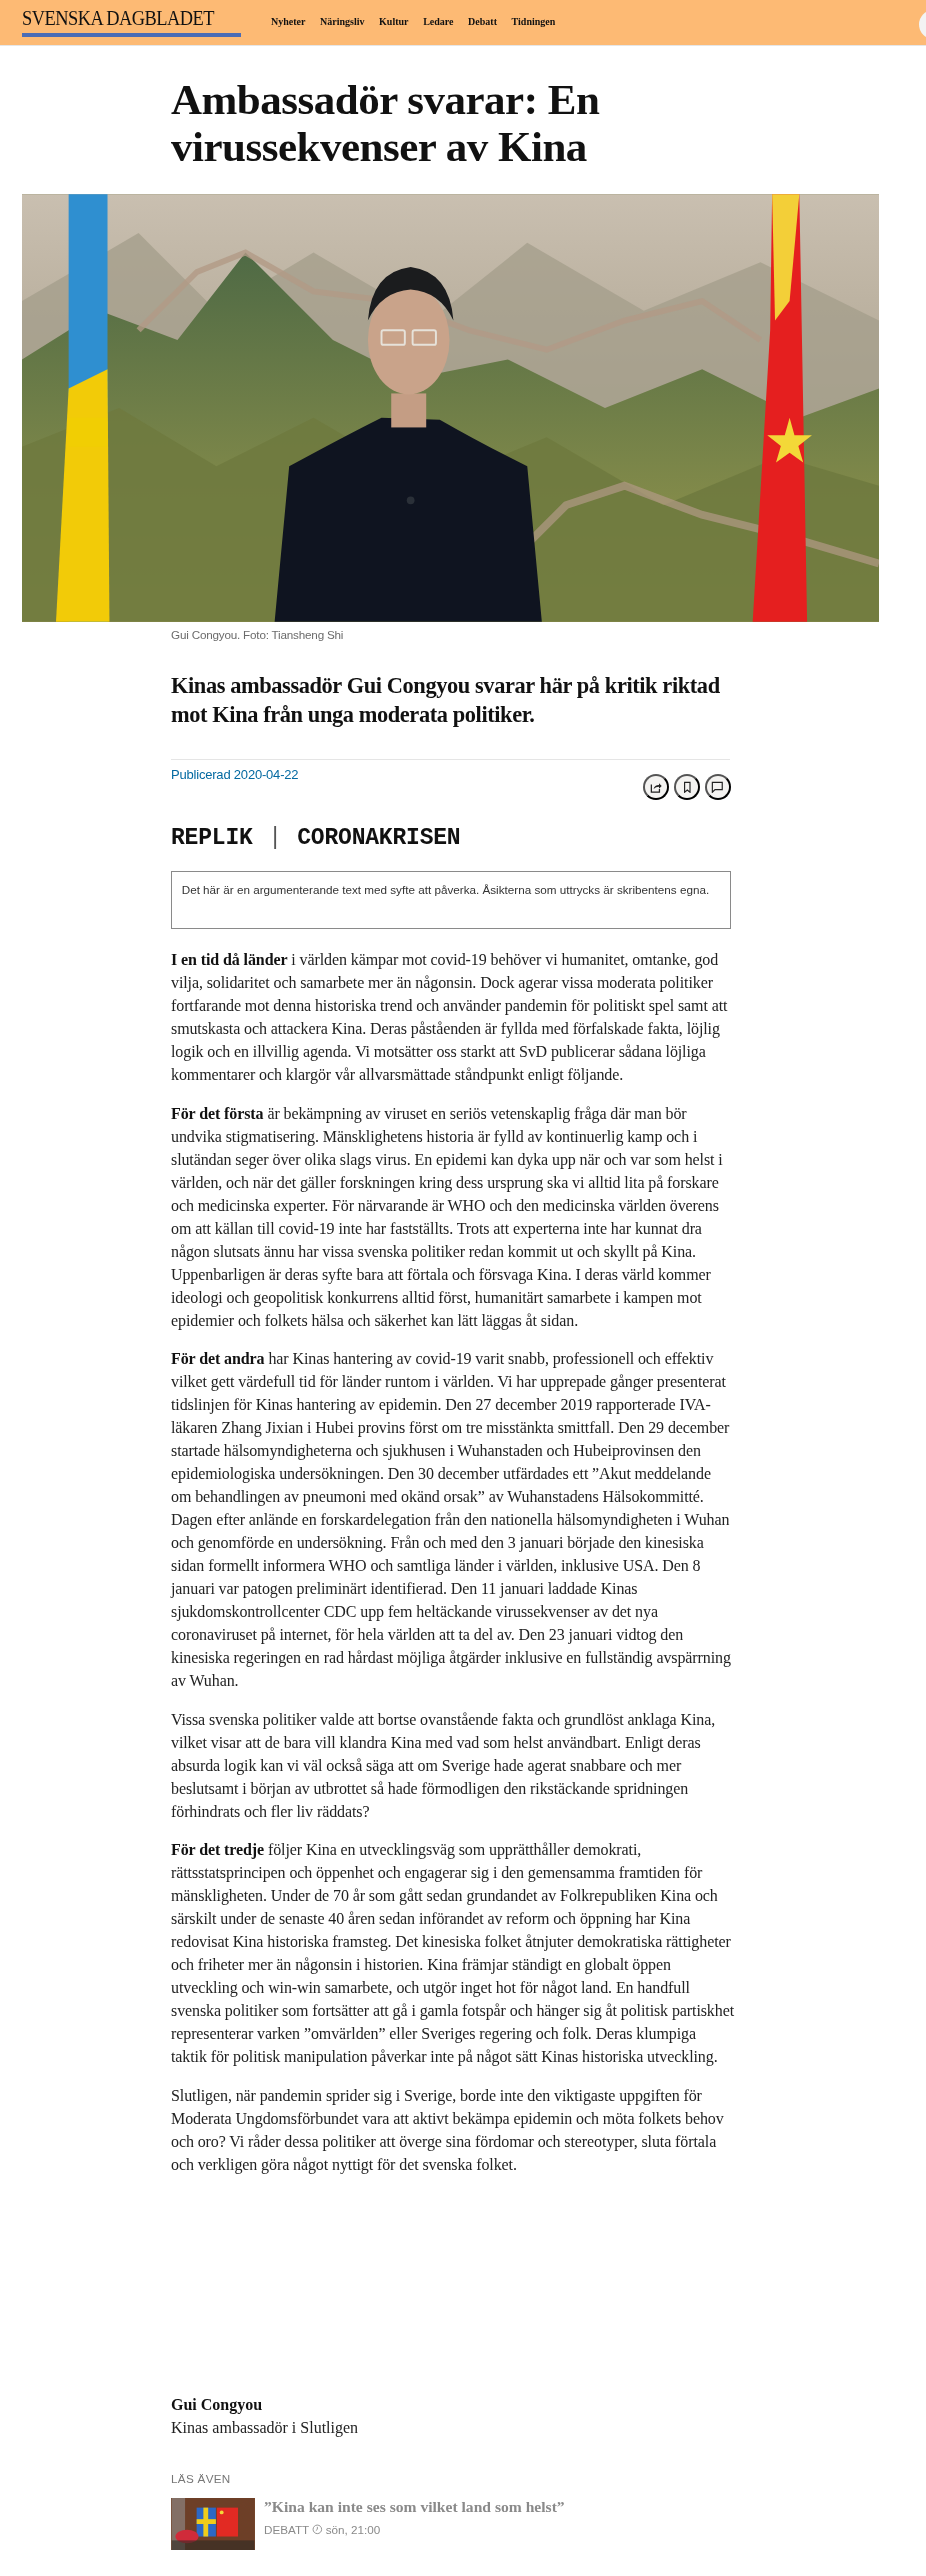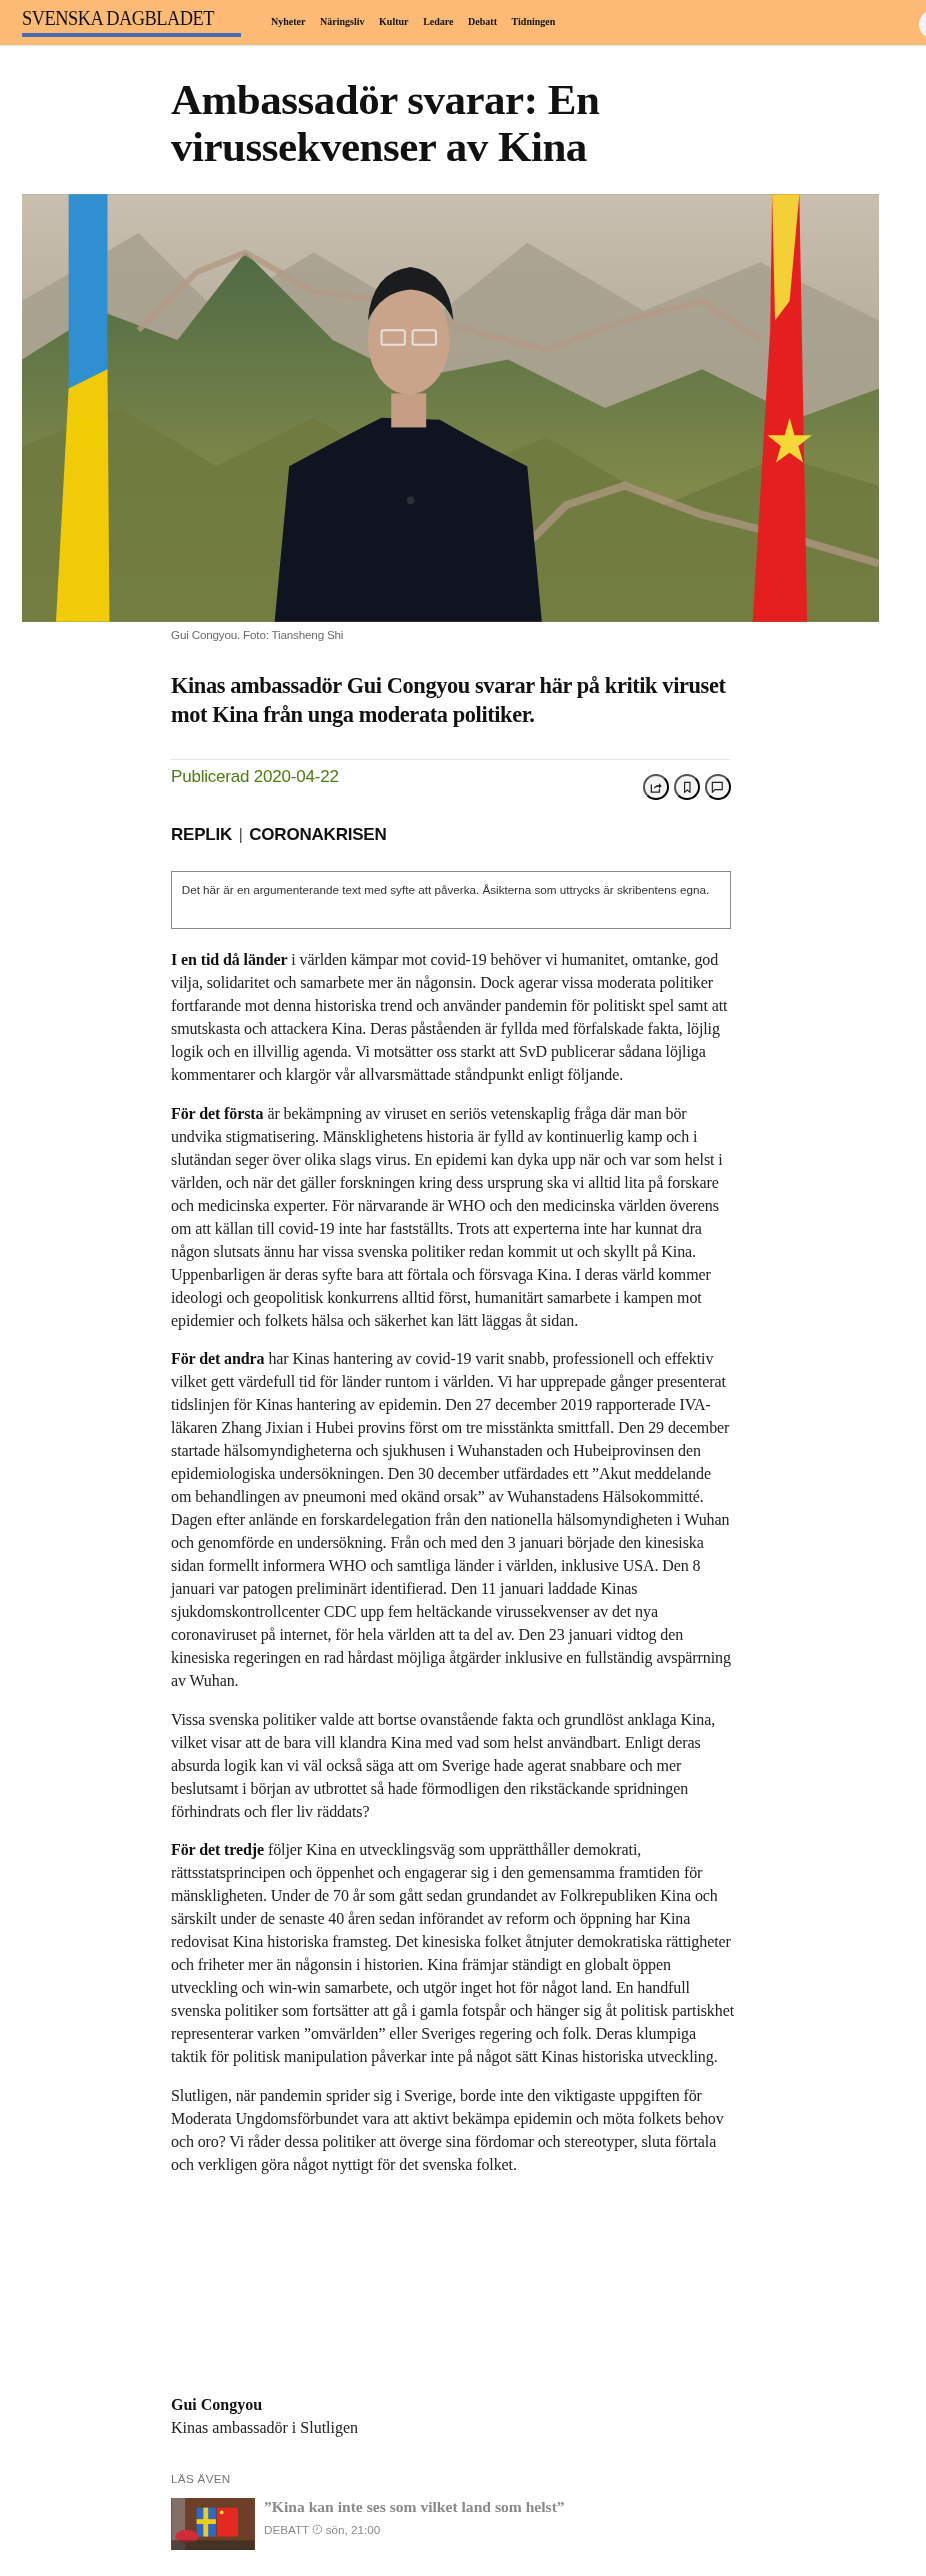--- a/index.html
+++ b/index.html
@@ -19,27 +19,27 @@
   .headline { position: absolute; left: 171px; top: 76px; width: 583px; font-family: "Liberation Serif", serif; font-weight: bold; font-size: 43px; line-height: 47px; letter-spacing: -0.5px; color: #111; }
 
   
   .hero { position: absolute; left: 22.4px; top: 194px; width: 857px; height: 428px; overflow: hidden; background: #8d8f6a; }
   .hero svg { display: block; }
   .caption { position: absolute; left: 171px; top: 628px; font-family: "Liberation Sans", sans-serif; font-size: 11.7px; color: #6b6b6b; letter-spacing: -0.2px; }
 
   
   .lead { position: absolute; left: 171px; top: 671px; width: 564px; font-family: "Liberation Serif", serif; font-weight: bold; font-size: 22.4px; line-height: 29px; letter-spacing: -0.4px; color: #111; }
   .divider { position: absolute; left: 171px; top: 759px; width: 559px; height: 1px; background: #e5e5e5; }
-  .published { position: absolute; left: 171px; top: 767px; font-family: "Liberation Sans", sans-serif; font-size: 17px; color: #4d7c0f; letter-spacing: -0.2px; }
+  .published { position: absolute; left: 171px; top: 767px; font-family: "Liberation Sans", sans-serif; font-size: 13px; color: #0369a1; letter-spacing: -0.2px; }
   .actions { position: absolute; left: 643px; top: 774px; display: flex; gap: 4.9px; }
   .action-btn { width: 26px; height: 26px; border-radius: 50%; background: #f4f3f1; display: flex; align-items: center; justify-content: center; cursor: pointer; }
   .action-btn svg { width: 12.6px; height: 12.6px; }
 
   
-  .section-label { position: absolute; left: 171px; top: 825px; font-family: Liberation Sans, sans-serif; font-weight: bold; font-size: 17px; color: #111; letter-spacing: -0.2px; }
+  .section-label { position: absolute; left: 171px; top: 825px; font-family: Liberation Mono, monospace; font-weight: bold; font-size: 23px; color: #111; letter-spacing: -0.2px; }
   .section-label .sep { font-weight: normal; color: #555; padding: 0 1.9px; }
   .disclaimer { position: absolute; left: 171px; top: 871px; width: 560px; height: 58px; border: 1px solid #8a8a8a; padding: 9.7px 9.7px; font-family: "Liberation Sans", sans-serif; font-size: 11.7px; line-height: 15.6px; color: #333; }
 
   
   .body { position: absolute; left: 171px; top: 948px; width: 564px; font-family: "Liberation Serif", serif; font-size: 16px; line-height: 23px; color: #222; letter-spacing: -0.1px; }
   .body p { margin-bottom: 15.6px; }
   .body p b { color: #111; }
 
   .signature { position: absolute; left: 171px; top: 2393px; font-family: "Liberation Serif", serif; font-size: 16px; line-height: 23px; color: #111; }
   .signature .name { font-weight: bold; display: block; }
@@ -106,21 +106,21 @@
     <rect x="380" y="205" width="36" height="35" fill="#c49d84"></rect>
     <ellipse cx="398" cy="150" rx="42" ry="56" fill="#c9a38a"></ellipse>
     <path d="M356 130 Q360 80 400 75 Q440 80 444 130 Q430 100 400 98 Q370 100 356 130 Z" fill="#1b1c1e"></path>
     <rect x="370" y="140" width="24" height="15" rx="2" fill="none" stroke="#e6e2da" stroke-width="2"></rect>
     <rect x="402" y="140" width="24" height="15" rx="2" fill="none" stroke="#e6e2da" stroke-width="2"></rect>
     <circle cx="400" cy="315" r="4" fill="#2a3038"></circle>
   </svg>
 </figure>
 <figcaption class="caption">Gui Congyou. Foto: Tiansheng Shi</figcaption>
 
-<p class="lead">Kinas ambassadör Gui Congyou svarar här på kritik viruset mot Kina från unga moderata politiker.</p>
+<p class="lead">Kinas ambassadör Gui Congyou svarar här på kritik riktad mot Kina från unga moderata politiker.</p>
 <div class="divider"></div>
 <div class="published">Publicerad 2020-04-22</div>
 
 <div class="actions">
   <button class="action-btn">
     <svg viewBox="0 0 14 14">
       <path d="M1.5 4 V12.5 H10.5 V9" stroke="#222" stroke-width="1.4" fill="none"></path>
       <path d="M4 9 Q5 4.5 10 4.5 V2.5 L13 5.5 L10 8.5 V6.5 Q6.5 6.5 4 9 Z" fill="#222"></path>
     </svg>
   </button>

